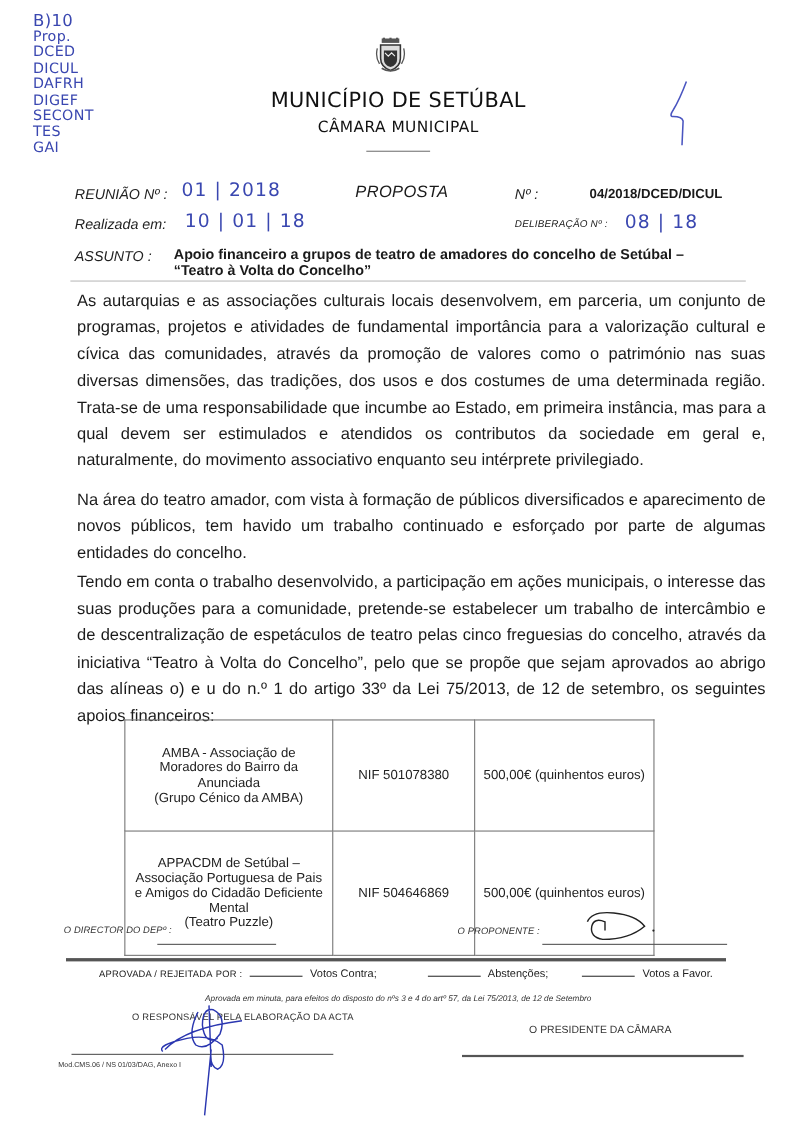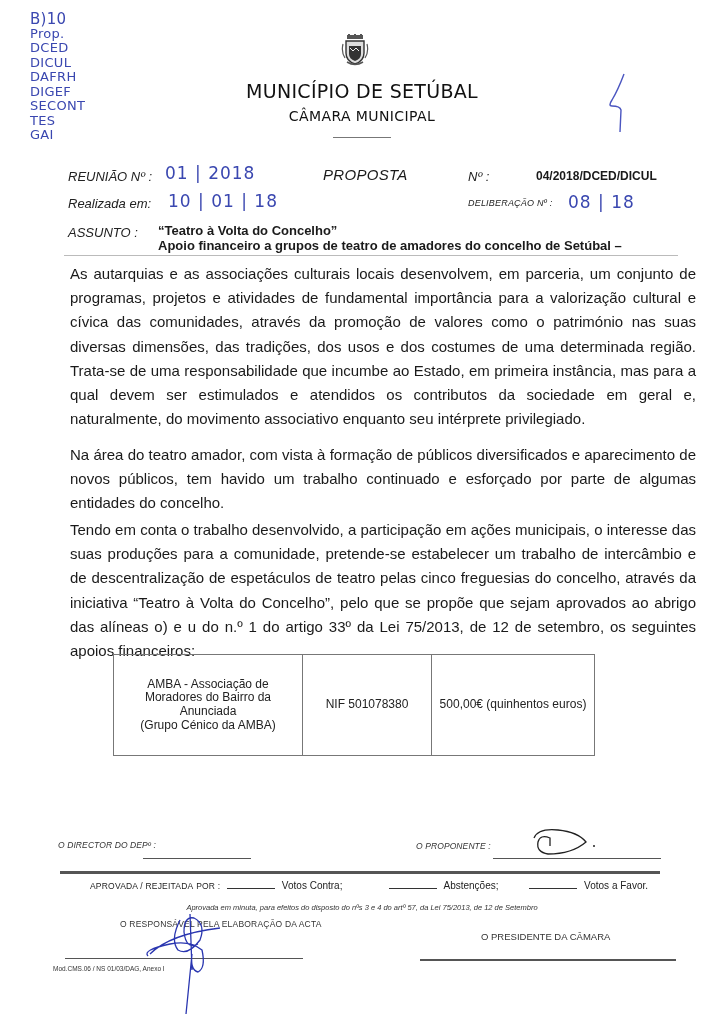--- a/index.html
+++ b/index.html
@@ -98,39 +98,50 @@
 <div class="abs lbl" style="left:468px; top:169px;">Nº :</div>
 <div class="abs ref" style="left:536px; top:169px;">04/2018/DCED/DICUL</div>
 
 <div class="abs lbl" style="left:68px; top:196px;">Realizada em:</div>
 <div class="abs hand-val" style="left:168px; top:191px;">10 | 01 | 18</div>
 <div class="abs lbl lbl-sc" style="left:468px; top:198px;">DELIBERAÇÃO Nº :</div>
 <div class="abs hand-val" style="left:568px; top:192px;">08 | 18</div>
 
 <div class="abs lbl" style="left:68px; top:225px;">ASSUNTO :</div>
 <div class="abs subject">
+  <div>Apoio financeiro a grupos de teatro de amadores do concelho de Setúbal –</div>
   <div>“Teatro à Volta do Concelho”</div>
-  <div>Apoio financeiro a grupos de teatro de amadores do concelho de Setúbal –</div>
 </div>
 <div class="abs subject-rule"></div>
 
 <p class="abs body-p" style="top:262px; margin:0;">As autarquias e as associações culturais locais desenvolvem, em parceria, um conjunto de programas, projetos e atividades de fundamental importância para a valorização cultural e cívica das comunidades, através da promoção de valores como o património nas suas diversas dimensões, das tradições, dos usos e dos costumes de uma determinada região. Trata-se de uma responsabilidade que incumbe ao Estado, em primeira instância, mas para a qual devem ser estimulados e atendidos os contributos da sociedade em geral e, naturalmente, do movimento associativo enquanto seu intérprete privilegiado.</p>
 <p class="abs body-p" style="top:443px; margin:0;">Na área do teatro amador, com vista à formação de públicos diversificados e aparecimento de novos públicos, tem havido um trabalho continuado e esforçado por parte de algumas entidades do concelho.</p>
 <p class="abs body-p" style="top:518px; margin:0;">Tendo em conta o trabalho desenvolvido, a participação em ações municipais, o interesse das suas produções para a comunidade, pretende-se estabelecer um trabalho de intercâmbio e de descentralização de espetáculos de teatro pelas cinco freguesias do concelho, através da iniciativa “Teatro à Volta do Concelho”, pelo que se propõe que sejam aprovados ao abrigo das alíneas o) e u do n.º 1 do artigo 33º da Lei 75/2013, de 12 de setembro, os seguintes apoios financeiros:</p>
 
 <table class="abs fin-table">
   <tbody>
       <tr class="r1">
     <td class="c1">
       <div>AMBA - Associação de</div>
       <div>Moradores do Bairro da</div>
       <div>Anunciada</div>
       <div>(Grupo Cénico da AMBA)</div>
     </td>
     <td class="c2">NIF 501078380</td>
+    <td class="c3">500,00€ (quinhentos euros)</td>
+  </tr>
+  <tr class="r2">
+    <td class="c1">
+      <div>APPACDM de Setúbal –</div>
+      <div>Associação Portuguesa de Pais</div>
+      <div>e Amigos do Cidadão Deficiente</div>
+      <div>Mental</div>
+      <div>(Teatro Puzzle)</div>
+    </td>
+    <td class="c2">NIF 504646869</td>
     <td class="c3">500,00€ (quinhentos euros)</td>
   </tr>
 </tbody>
   </table>
 
 <div class="abs sig-lbl" style="left:58px; top:840px;">O DIRECTOR DO DEPº :</div>
 <div class="abs line" style="left:143px; top:858px; width:108px;"></div>
 <div class="abs sig-lbl" style="left:416px; top:841px;">O PROPONENTE :</div>
 <div class="abs line" style="left:493px; top:858px; width:168px;"></div>
 <div class="abs" style="left:528px; top:824px;">

